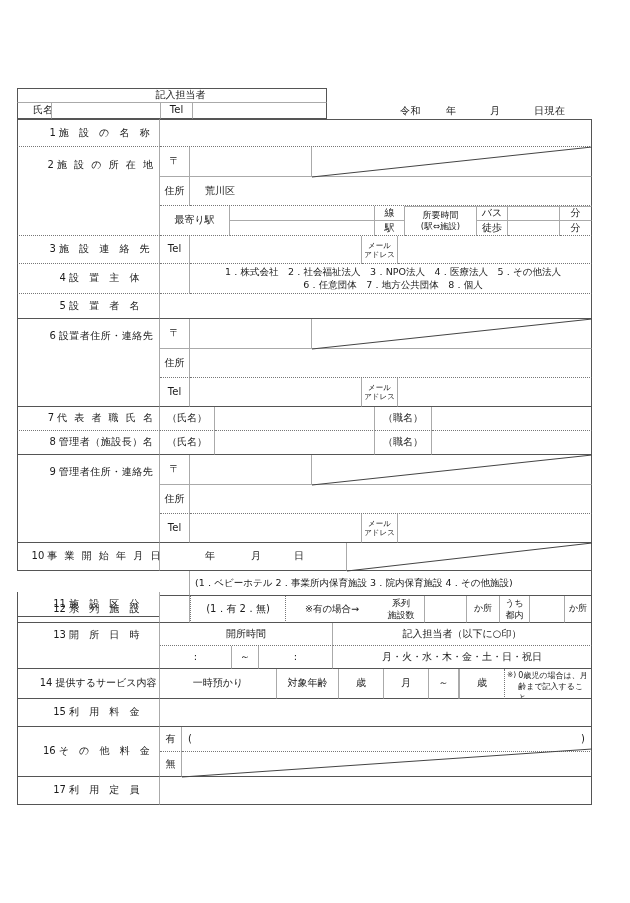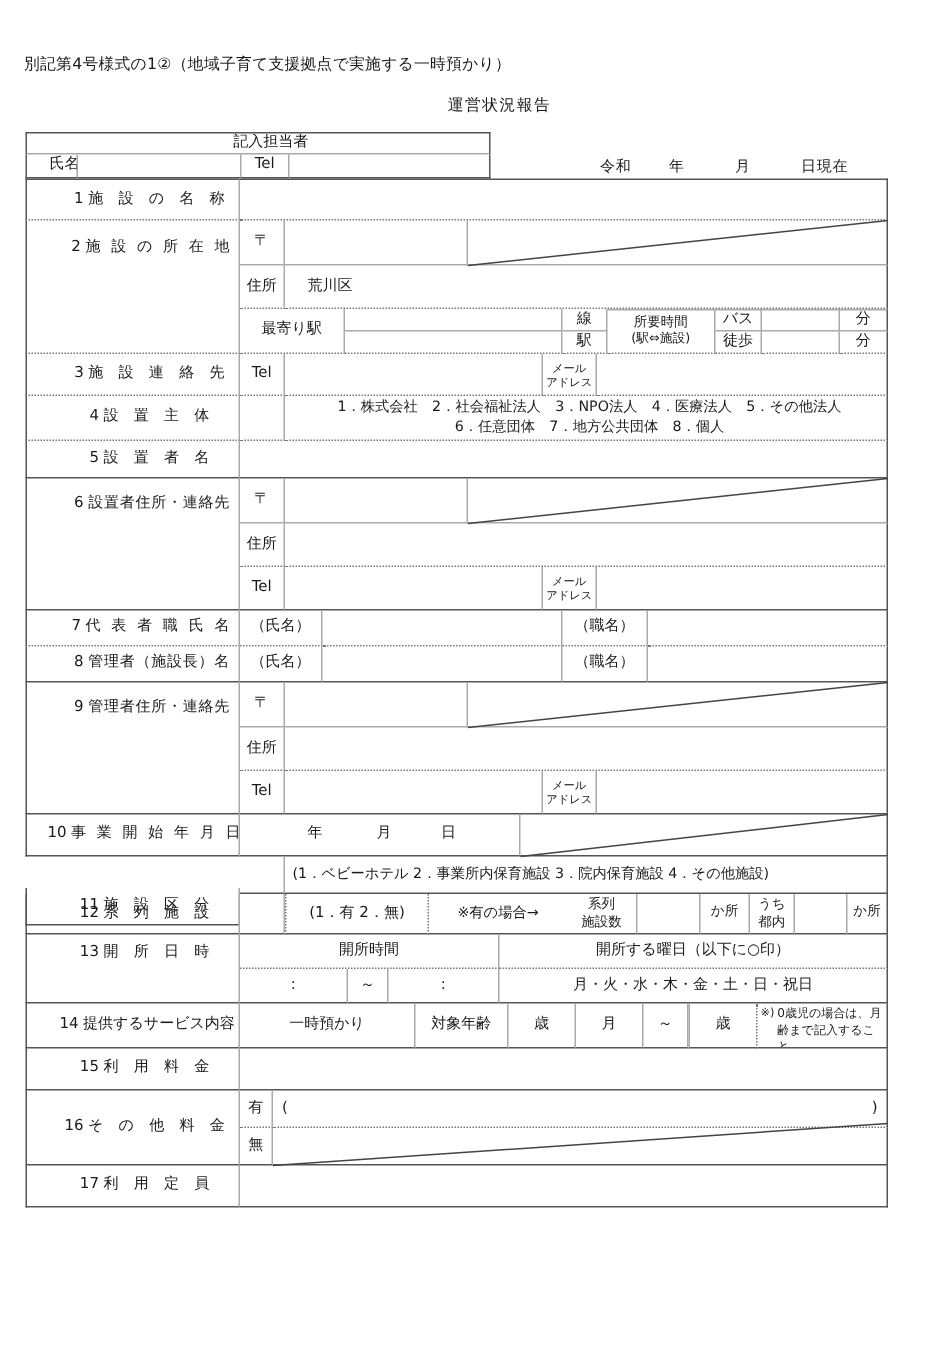--- a/index.html
+++ b/index.html
@@ -81,22 +81,20 @@
   }
 
   svg.diag{position:absolute; overflow:visible; pointer-events:none;}
   svg.diag line{stroke:#444; stroke-width:1;}
 </style>
 </head>
 <body>
 
 <div class="page">
 
-  <div class="doc-code">別記第4号様式の1②（地域子育て支援拠点で実施する一時預かり）</div>
-  <div class="doc-title"><span>運営状況報告</span></div>
 
   <div class="date-line">
     <i class="d-era">令和</i><i class="d-y">年</i><i class="d-m">月</i><i>日現在</i>
   </div>
 
   <div class="tbl">
 
     <div class="cell c-center bt bl br bb-l" style="left:0px; top:0px; width:310px; height:15px;">記入担当者</div>
 
     <div class="cell c-center bl br-l bb" style="left:0px; top:15px; width:35px; height:16px;">氏名</div>
@@ -275,21 +273,21 @@
       <div>都内</div>
     </div>
     <div class="cell br-l bb" style="left:513px; top:508px; width:35px; height:27px;"></div>
     <div class="cell c-center br bb" style="left:548px; top:508px; width:27px; height:27px; font-size:9px;">か所</div>
 
     <div class="cell rowlabel bl br-l bb" style="left:0px; top:535px; width:143px; height:46px; align-items:flex-start; padding-top:6px;">
       <span class="num">13</span>
         <span class="sp3">開 所 日 時</span>
     </div>
     <div class="cell c-center br-l bb-d" style="left:143px; top:535px; width:173px; height:23px;">開所時間</div>
-    <div class="cell c-center br bb-d" style="left:316px; top:535px; width:259px; height:23px;">開所する曜日（以下に○印）</div>
+    <div class="cell c-center br bb-d" style="left:316px; top:535px; width:259px; height:23px;">記入担当者（以下に○印）</div>
 
     <div class="cell c-center br-l bb" style="left:143px; top:558px; width:72px; height:23px;">:</div>
     <div class="cell c-center br-l bb" style="left:215px; top:558px; width:27px; height:23px;">～</div>
     <div class="cell c-center br-l bb" style="left:242px; top:558px; width:74px; height:23px;">:</div>
     <div class="cell c-center br bb" style="left:316px; top:558px; width:259px; height:23px;">月・火・水・木・金・土・日・祝日</div>
 
     <div class="cell rowlabel bl br-l bb" style="left:0px; top:581px; width:143px; height:30px;">
       <span class="num">14</span>
         <span class="sp0">提供するサービス内容</span>
     </div>

